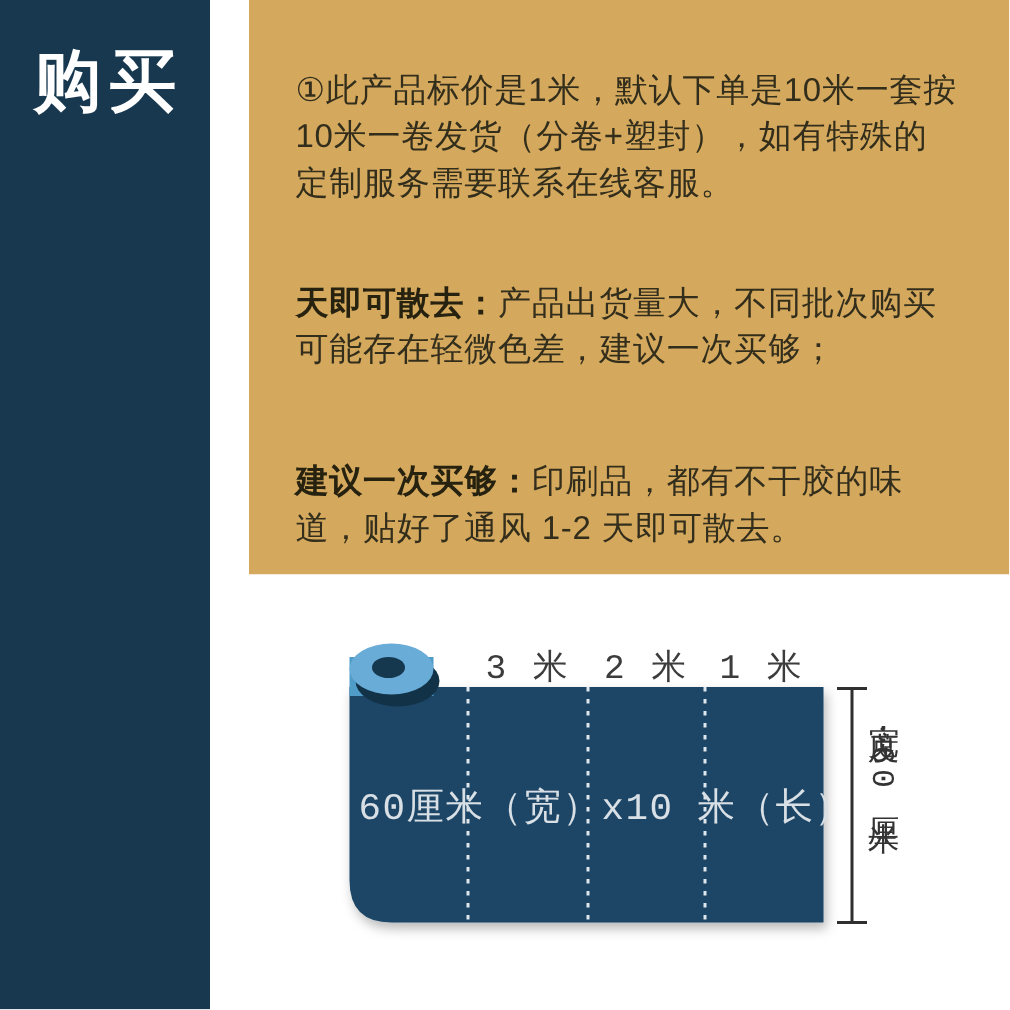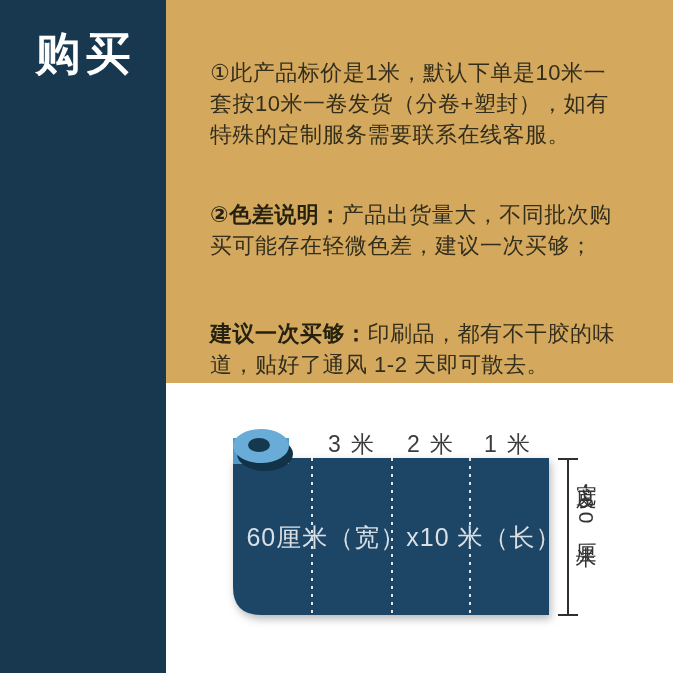--- a/index.html
+++ b/index.html
@@ -8,21 +8,21 @@
     width: 673px;
     height: 673px;
     overflow: hidden;
     background: #ffffff;
     font-family: "Liberation Sans", "DejaVu Sans", sans-serif;
   }
   
   .sidebar {
     position: absolute;
     left: 0; top: 0;
-    width: 166px; height: 673px;
+    width: 140px; height: 673px;
     background: #17384e;
   }
   .sidebar-title {
     padding-top: 28px;
     text-align: center;
     color: #ffffff;
     font-size: 45px;
     line-height: 52px;
     font-weight: 600;
     letter-spacing: 5px;
@@ -32,34 +32,35 @@
   .notice-panel {
     position: absolute;
     left: 166px; top: 0;
     width: 507px; height: 383px;
     background: #d4a95e;
     box-sizing: border-box;
     padding: 40px 30px 0 27px;
     color: #332e1c;
   }
   .notice-item {
-    margin: 17px;
+    margin: 4px;
     font-size: 22px;
     line-height: 31px;
     letter-spacing: 0.5px;
   }
   .notice-item b { font-weight: 700; color: #26220f; }
   .notice-item.second { margin-top: 49px; }
   .notice-item.third  { margin-top: 57px; }
   
   .diagram {
     position: absolute;
     left: 166px; top: 383px;
     width: 507px; height: 290px;
     background: #ffffff;
+    font-family: Liberation Mono, monospace;
   }
   .diagram svg { display: block; }
   .seg-label {
     font-size: 23px;
     fill: #3c3c3c;
     letter-spacing: 2px;
   }
   .sheet-label {
     font-size: 25px;
     fill: #d8e0e6;
@@ -83,21 +84,21 @@
 <div class="canvas">
 
   <aside class="sidebar">
     <div class="sidebar-title">
       <div>购买</div>
     </div>
   </aside>
 
   <section class="notice-panel">
     <p class="notice-item first"><b></b><span>①此产品标价是1米，默认下单是10米一套按10米一卷发货（分卷+塑封），如有特殊的定制服务需要联系在线客服。</span></p>
-    <p class="notice-item second"><b>②色差说明：</b><span>产品出货量大，不同批次购买可能存在轻微色差，建议一次买够；</span></p>
+    <p class="notice-item second"><b>天即可散去：</b><span>产品出货量大，不同批次购买可能存在轻微色差，建议一次买够；</span></p>
     <p class="notice-item third"><b>建议一次买够：</b><span>印刷品，都有不干胶的味道，贴好了通风 1-2 天即可散去。</span></p>
   </section>
 
   <section class="diagram">
     <svg width="507" height="290" viewBox="0 0 507 290">
       <defs>
         <filter id="sheetShadow" x="-10%" y="-10%" width="130%" height="130%">
           <feDropShadow dx="2" dy="4" stdDeviation="4" flood-color="#000000" flood-opacity="0.28"></feDropShadow>
         </filter>
       </defs>

